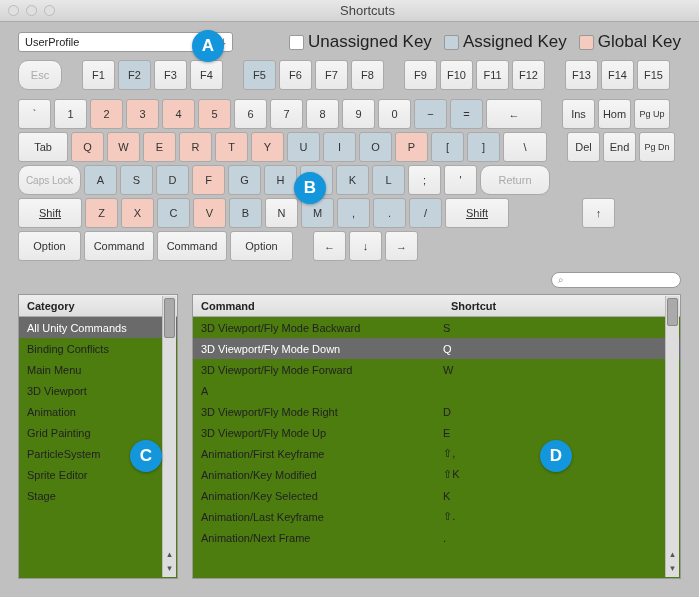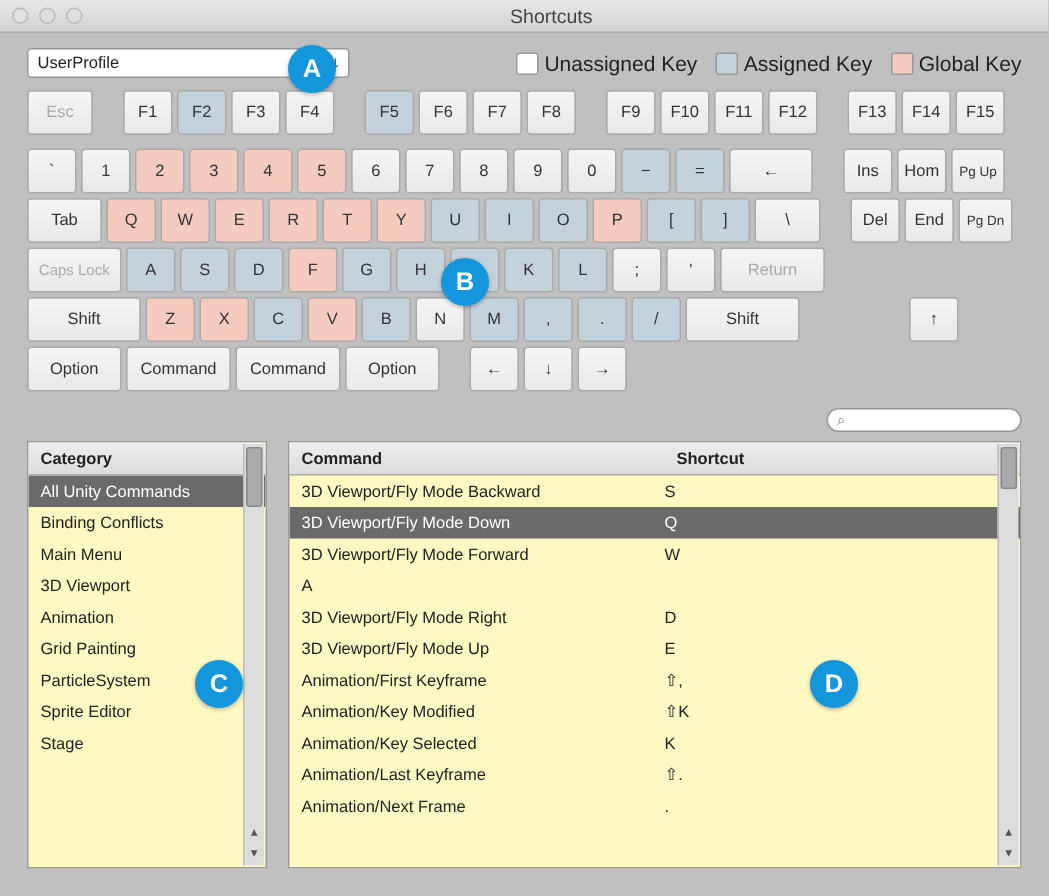--- a/index.html
+++ b/index.html
@@ -8,41 +8,41 @@
 .window { background: #c0c0c0; width: 100%; height: 100%; display: flex; flex-direction: column; }
 
 .titlebar { height: 22px; background: linear-gradient(#e8e8e8,#d4d4d4); border-bottom:1px solid #aaa; display:flex; align-items:center; padding:0 8px; position:relative; }
 .traffic { display:flex; gap:7px; }
 .traffic span { width:11px; height:11px; border-radius:50%; background:#e0e0e0; border:1px solid #bbb; }
 .title { position:absolute; left:0; right:0; text-align:center; font-size:13px; color:#444; pointer-events:none;padding-left:36px;}
 
 .toprow { display:flex; align-items:center; padding:6px 18px 0 18px; height:34px; }
 .profile { width:215px; height:20px; background:#fff; border:1px solid #999; border-radius:3px; display:flex; align-items:center; padding:0 6px; font-size:11px; }
 .profile .arrows { margin-left:auto; font-size:9px; color:#666; }
-.legend { margin-left:auto; display:flex; gap:12px; font-size:14px;}
+.legend { margin-left:auto; display:flex; gap:12px; font-size:17px;}
 .legend .sw { display:inline-block; width:15px; height:15px; border:1px solid #999; border-radius:2px; margin-right:4px; vertical-align:middle;}
 .sw-un { background:#fff; }
 .sw-as { background:#c3d2db; }
 .sw-gl { background:#f5cbc0; }
 
 .kbd { padding:4px 18px 8px 18px; }
 .krow { display:flex; gap:3px; margin-bottom:3px; }
 .gap-s { width:14px; }
 .gap-m { width:28px; }
 .key { height:30px; background:linear-gradient(#f5f5f5,#e9e9e9); border:1px solid #aaa; border-radius:3px; display:flex; align-items:center; justify-content:center; font-size:11px; color:#333; cursor:pointer;}
-.key.dim { color:#aaa; }
+.key.dim { color:#aaa;border-radius:10px; }
 .key.as { background:#c3d2db; }
 .key.gl { background:#f5cbc0; }
-.k33{width:33px;} .k36{width:36px;} .k44{width:44px;} .k50{width:50px;} .k56{width:56px;} .k63{width:63px;} .k70{width:70px;} .k76{width:76px;} .k260{flex:1;}
+.k33{width:33px;} .k36{width:36px;} .k44{width:44px;} .k50{width:50px;} .k56{width:56px;} .k63{width:63px;} .k70{width:70px;} .k76{width:64px;text-decoration:underline;} .k260{flex:1;}
 
 .searchrow { display:flex; justify-content:flex-end; padding:0 18px 6px 18px;}
 .search { width:130px; height:16px; background:#fff; border:1px solid #999; border-radius:9px; display:flex; align-items:center; padding:0 6px; font-size:10px; color:#888;}
 
 .tables { display:flex; gap:14px; padding:0 18px 18px 18px; flex:1; min-height:0;}
-.panel { background:#fef9c3; border:1px solid #999; display:flex; flex-direction:column; position:relative;}
+.panel { background:#4d7c0f; border:1px solid #999; display:flex; flex-direction:column; position:relative;}
 .catpanel { width:160px; }
 .cmdpanel { flex:1; }
 .phead { background:linear-gradient(#eee,#ddd); border-bottom:1px solid #aaa; height:22px; display:flex; align-items:center; font-weight:bold; font-size:11px;}
 .phead .col { padding:0 8px; }
 .cmdpanel .phead .col:first-child { width:250px; }
 .pbody { overflow:hidden; flex:1; position:relative;}
 .prow { height:21px; display:flex; align-items:center; padding:0 8px; font-size:11px; cursor:pointer;}
 .prow.sel { background:#6a6a6a; color:#fff; }
 .cmdpanel .prow span:first-child { width:242px; display:inline-block;}
 .scroll { position:absolute; right:1px; top:1px; bottom:1px; width:14px; background:#ddd; border-left:1px solid #bbb;}

